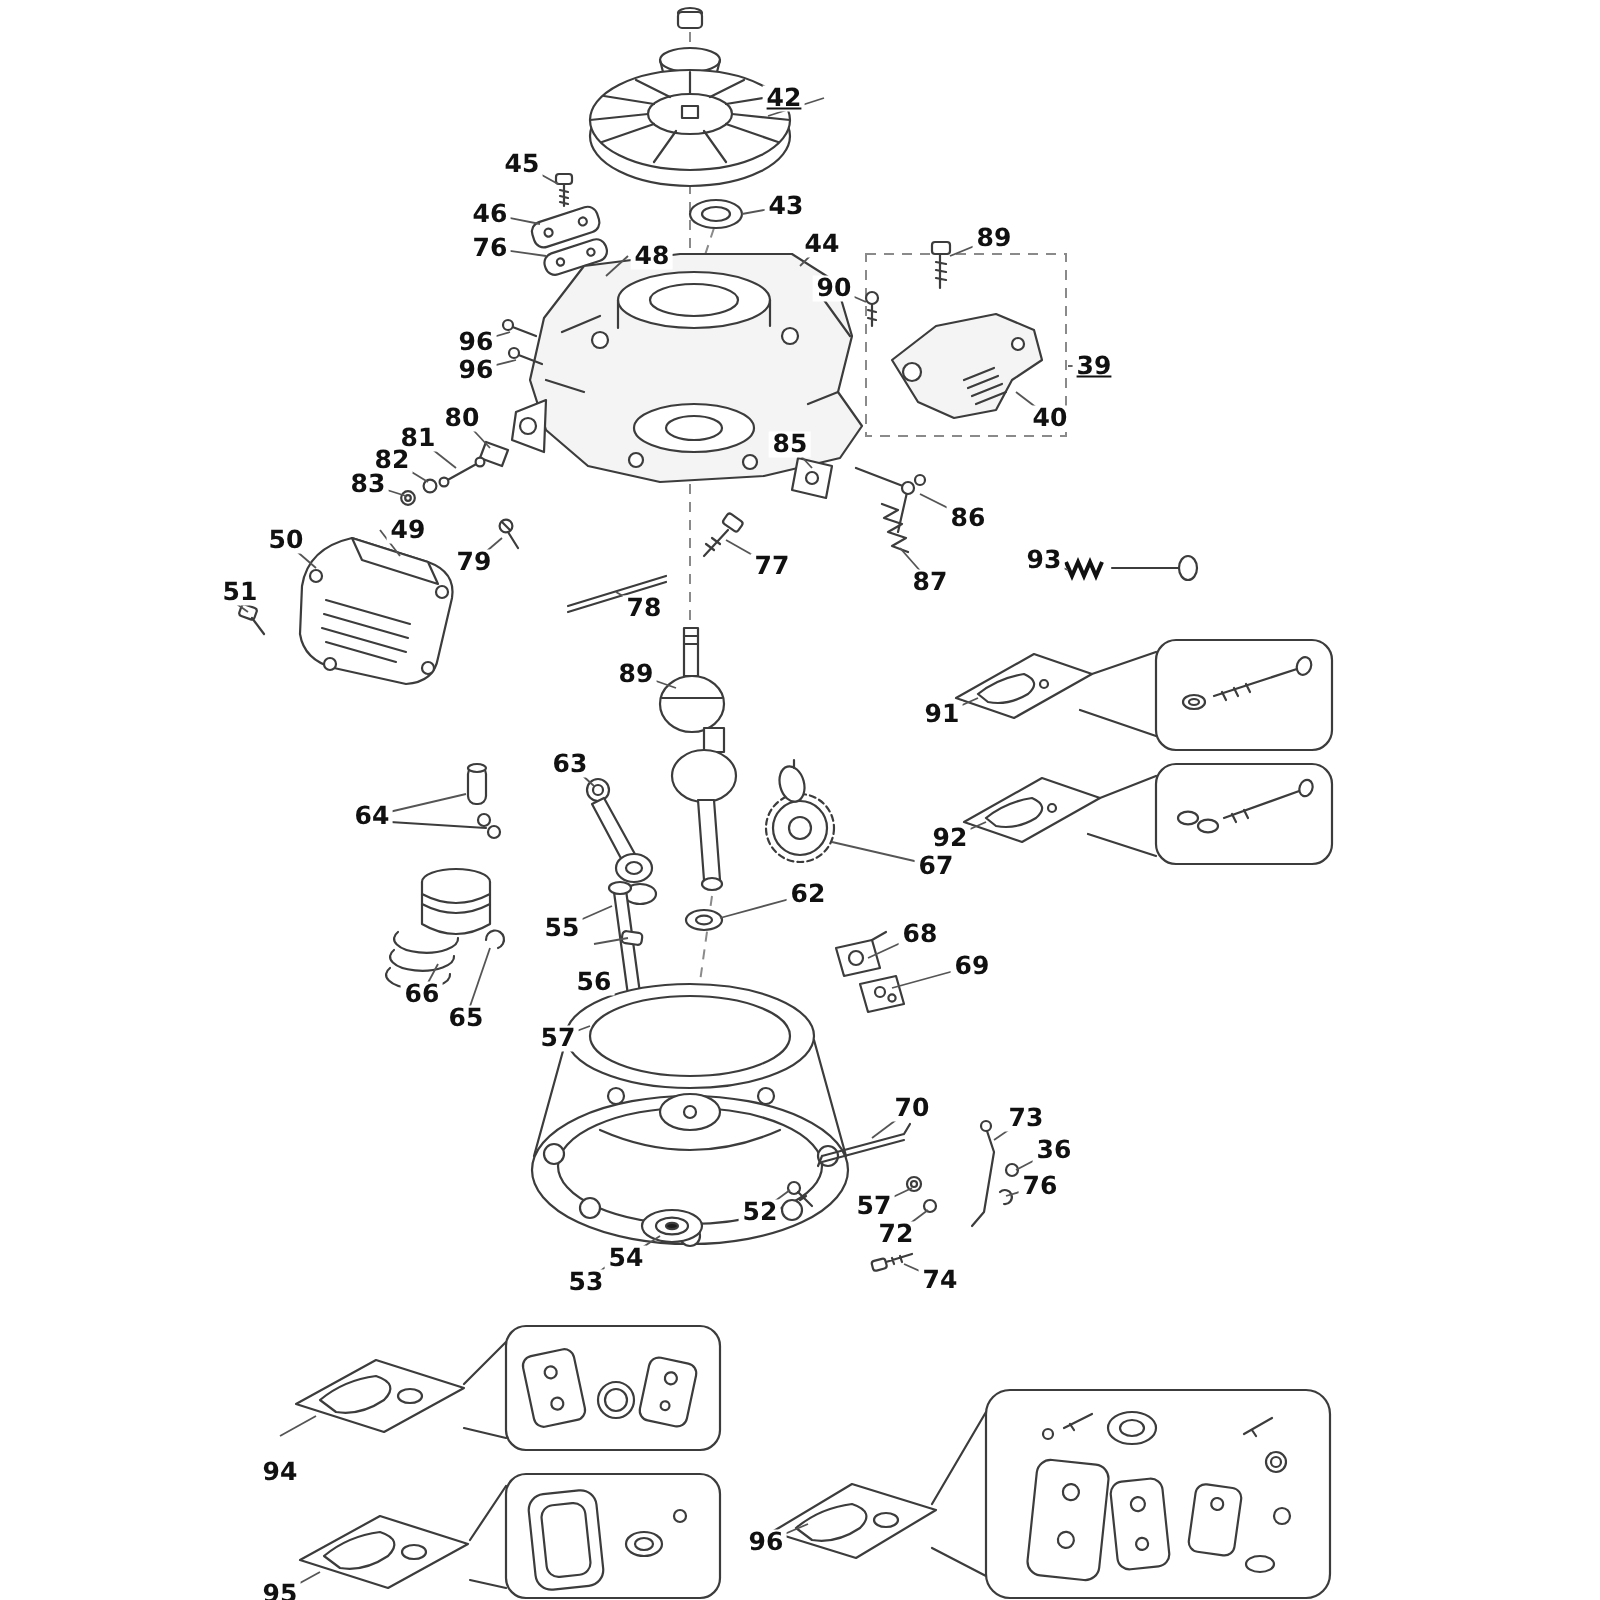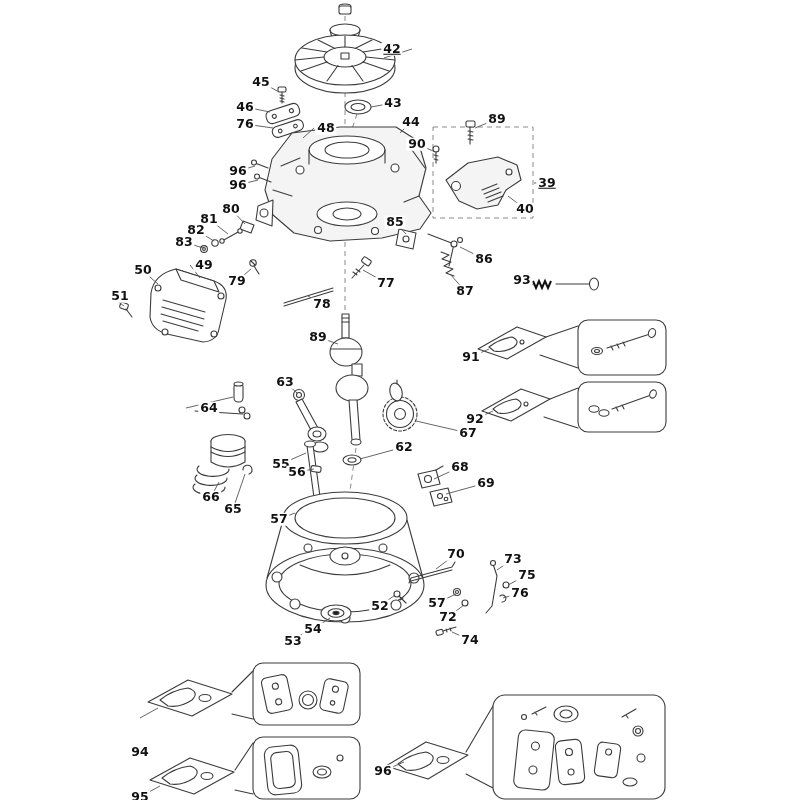--- a/index.html
+++ b/index.html
@@ -484,37 +484,37 @@
       <span class="part-label" style="left: 386px; top: 283px;">77</span>
       <span class="part-label" style="left: 237px; top: 281px;">79</span>
       <span class="part-label" style="left: 322px; top: 304px;">78</span>
       <span class="part-label" style="left: 204px; top: 265px;">49</span>
       <span class="part-label" style="left: 143px; top: 270px;">50</span>
       <span class="part-label" style="left: 120px; top: 296px;">51</span>
       <span class="part-label" style="left: 318px; top: 337px;">89</span>
       <span class="part-label" style="left: 471px; top: 357px;">91</span>
       <span class="part-label" style="left: 475px; top: 419px;">92</span>
       <span class="part-label" style="left: 285px; top: 382px;">63</span>
-      <span class="part-label" style="left: 186px; top: 408px; margin-left: 23px;">64</span>
+      <span class="part-label" style="left: 186px; top: 408px;">64</span>
       <span class="part-label" style="left: 468px; top: 433px;">67</span>
       <span class="part-label" style="left: 404px; top: 447px;">62</span>
       <span class="part-label" style="left: 281px; top: 464px;">55</span>
-      <span class="part-label" style="left: 297px; top: 472px;">56</span>
+      <span class="part-label" style="left: 297px; top: 491px;">56</span>
       <span class="part-label" style="left: 460px; top: 467px;">68</span>
       <span class="part-label" style="left: 486px; top: 483px;">69</span>
       <span class="part-label" style="left: 211px; top: 497px;">66</span>
       <span class="part-label" style="left: 233px; top: 509px;">65</span>
       <span class="part-label" style="left: 279px; top: 519px;">57</span>
       <span class="part-label" style="left: 456px; top: 554px;">70</span>
       <span class="part-label" style="left: 513px; top: 559px;">73</span>
-      <span class="part-label" style="left: 527px; top: 575px;">75</span>
+      <span class="part-label" style="left: 527px; top: 575px;">36</span>
       <span class="part-label" style="left: 520px; top: 593px;">76</span>
       <span class="part-label" style="left: 437px; top: 603px;">57</span>
       <span class="part-label" style="left: 448px; top: 617px;">72</span>
       <span class="part-label" style="left: 380px; top: 606px;">52</span>
       <span class="part-label" style="left: 470px; top: 640px;">74</span>
       <span class="part-label" style="left: 313px; top: 629px;">54</span>
       <span class="part-label" style="left: 293px; top: 641px;">53</span>
-      <span class="part-label" style="left: 140px; top: 752px;">94</span>
+      <span class="part-label" style="left: 140px; top: 736px;">94</span>
       <span class="part-label" style="left: 140px; top: 797px;">95</span>
       <span class="part-label" style="left: 383px; top: 771px;">96</span>
     </div>
 </div>
 
 </body></html>

